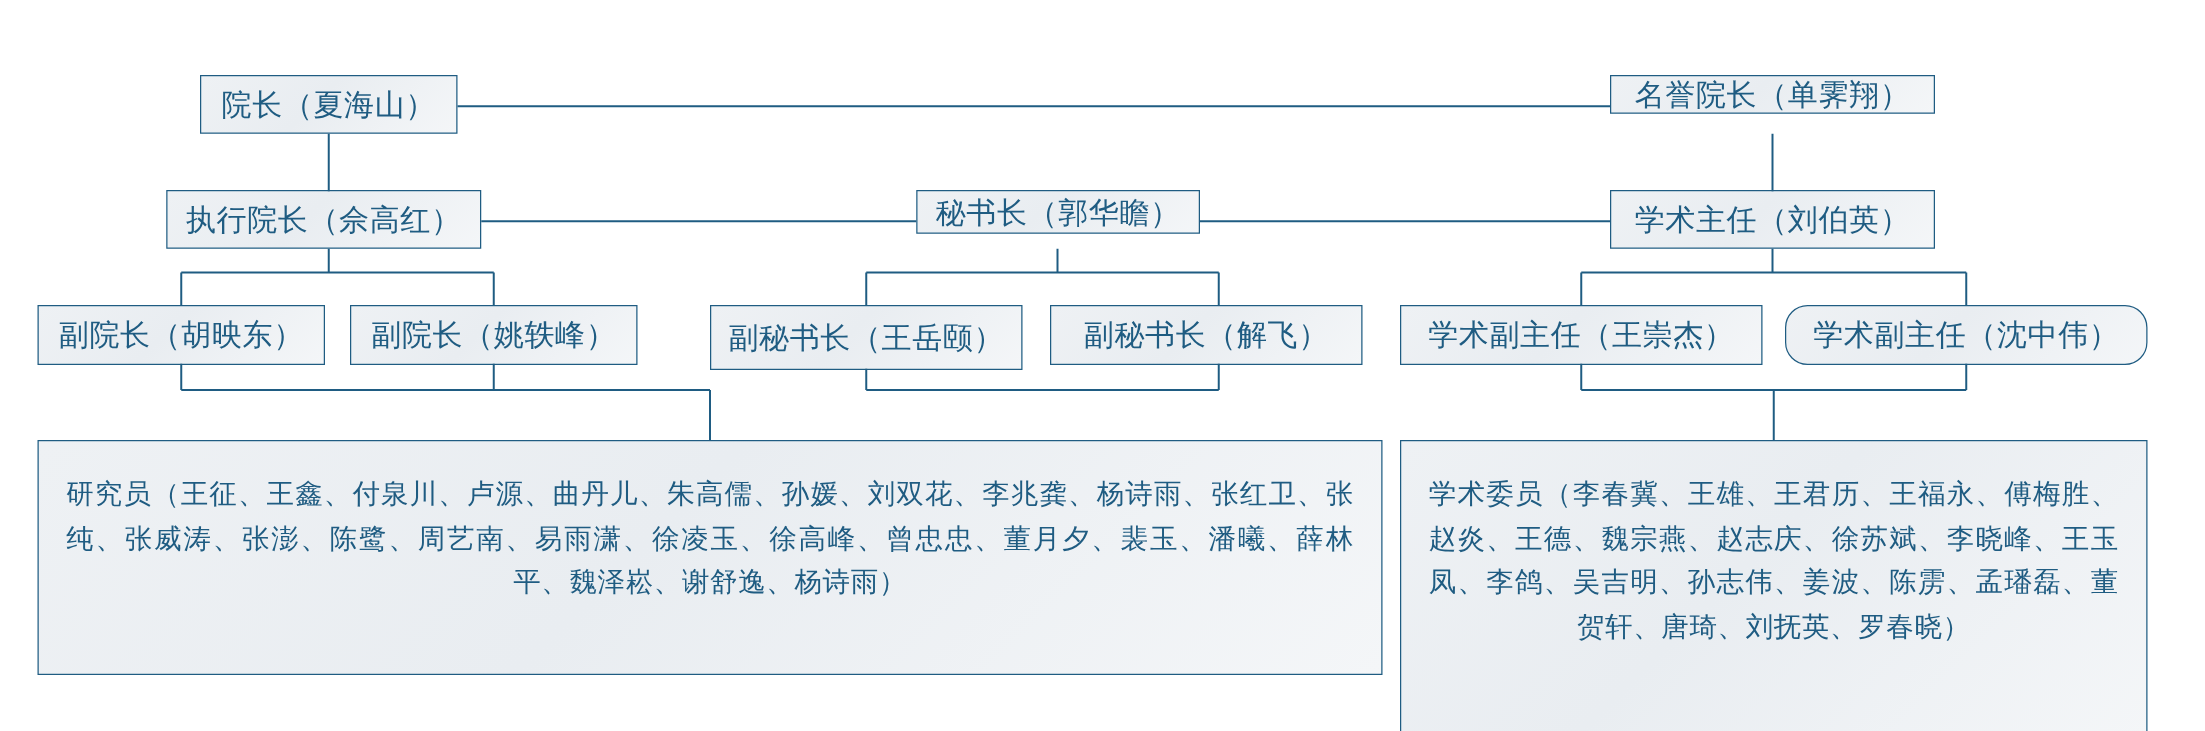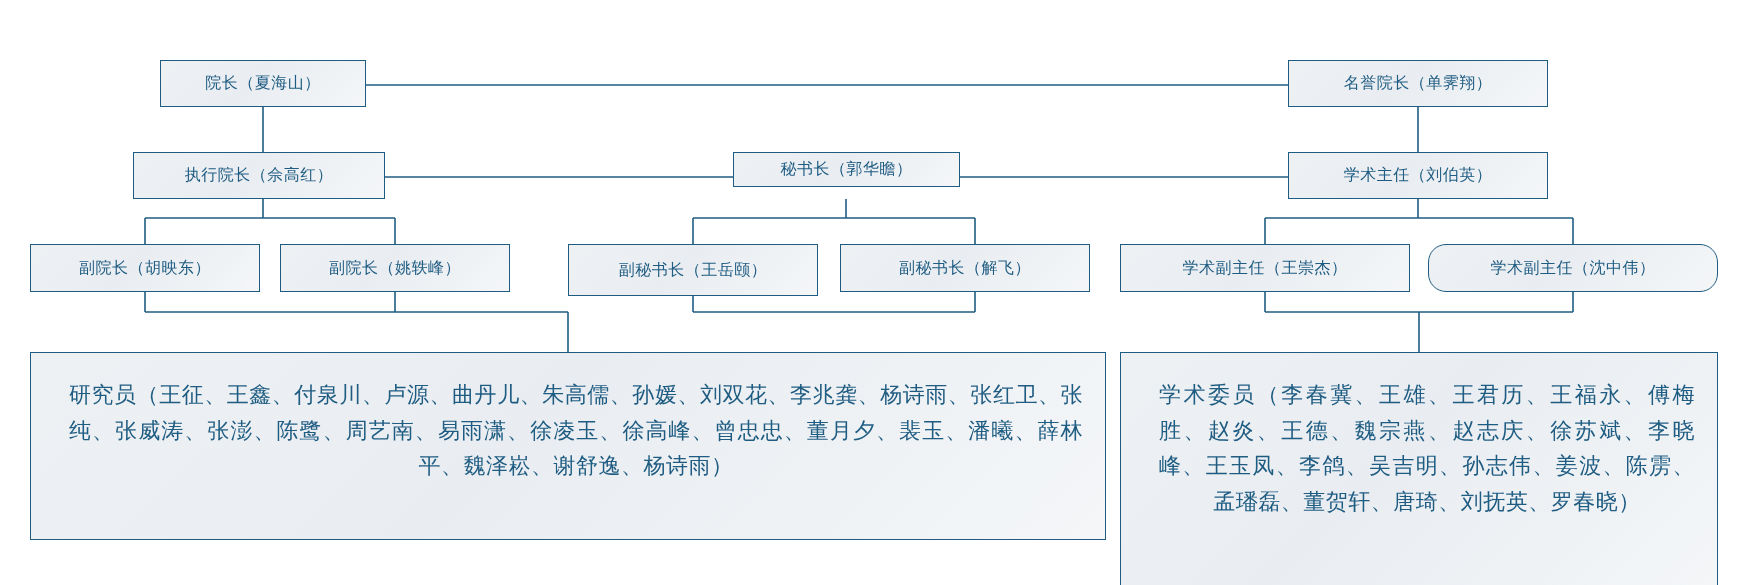--- a/index.html
+++ b/index.html
@@ -33,27 +33,27 @@
     background: linear-gradient(135deg, #eef1f4 0%, #e9edf1 45%, #f4f6f8 100%);
     color: #1f5c82;
     display: flex;
     align-items: center;
     justify-content: center;
     text-align: center;
     letter-spacing: 0.5px;
     z-index: 2;
   }
   .node.small {
-    font-size: 16px;
+    font-size: 24px;
     white-space: nowrap;
   }
   .node.block {
     align-items: flex-start;
     justify-content: flex-start;
-    padding: 24px 22px 20px 38px;
+    padding: 24px 22px 20px 22px;
     font-size: 22px;
     line-height: 1.62;
     text-align: justify;
     text-align-last: center;
   }
   .node.block .inner {
     width: 100%;
     text-align: justify;
     text-align-last: center;
   }
@@ -103,21 +103,21 @@
       <line x1="1573" y1="288" x2="1573" y2="312"></line>
       <line x1="1265" y1="312" x2="1573" y2="312"></line>
       <line x1="1419" y1="312" x2="1419" y2="352"></line>
     </g>
   </svg>
 
   <div class="node small" style="left:160px; top:60px; width:206px; height:47px;">
     <span>院长（夏海山）</span>
   </div>
 
-  <div class="node small" style="left:1288px; top:60px; width:260px; height:47px;justify-content:center;">
+  <div class="node small" style="left:1288px; top:60px; width:260px; height:31px;justify-content:center;">
     <span>名誉院长（单霁翔）</span>
   </div>
 
   <div class="node small" style="left:133px; top:152px; width:252px; height:47px;">
     <span>执行院长（佘高红）</span>
   </div>
 
   <div class="node small" style="left:733px; top:152px; width:227px; height:35px;">
     <span>秘书长（郭华瞻）</span>
   </div>

